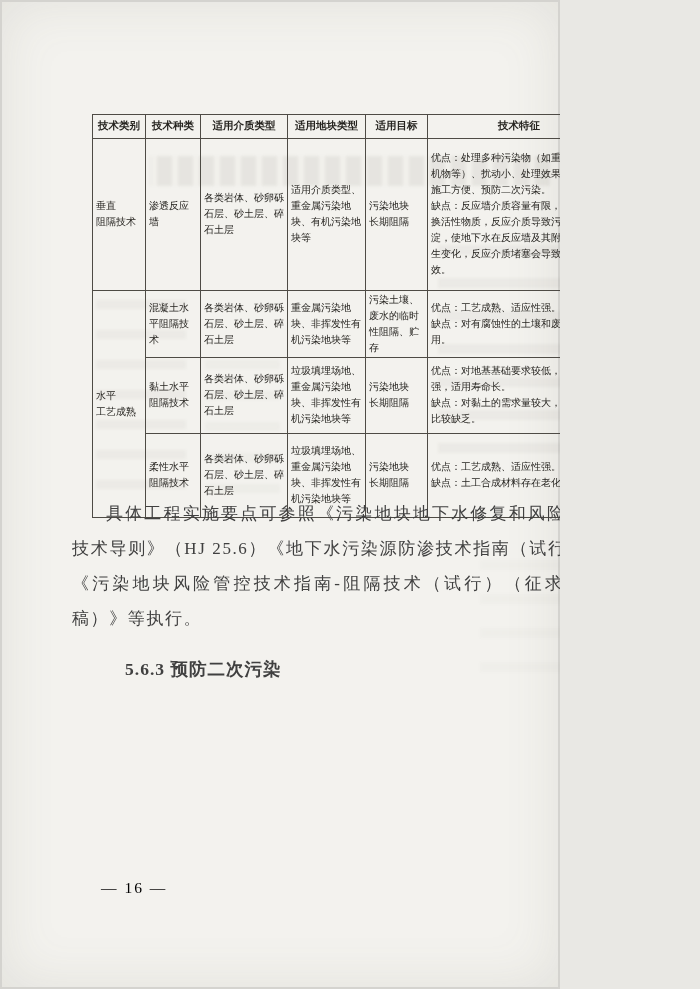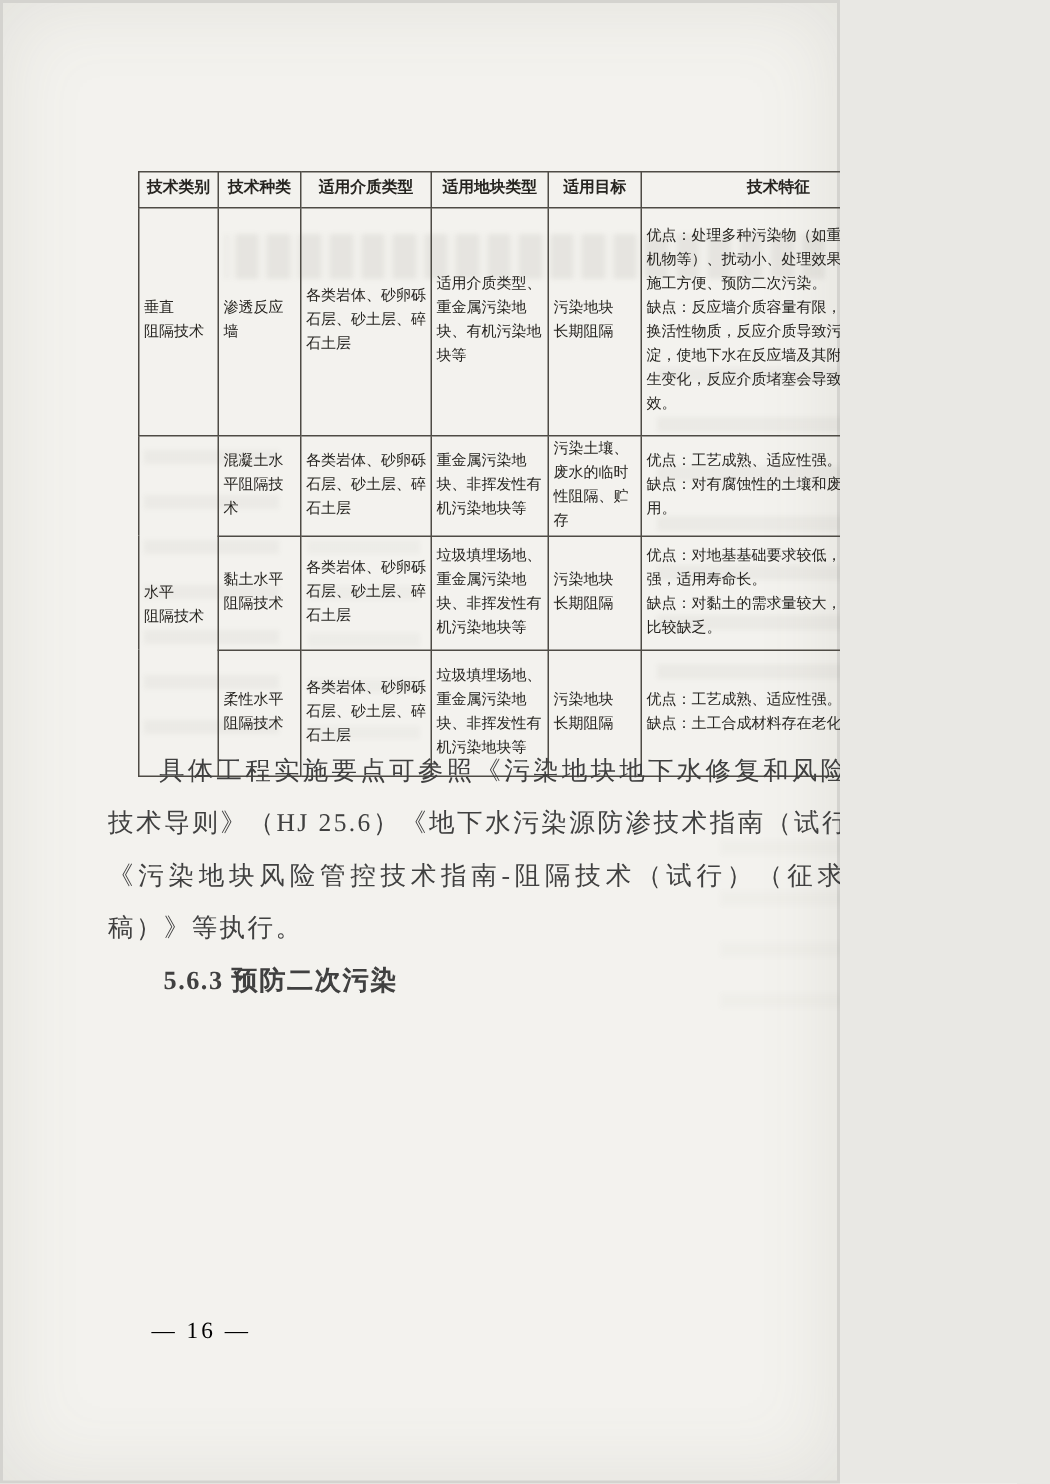--- a/index.html
+++ b/index.html
@@ -54,21 +54,21 @@
     line-height: 35px;
     letter-spacing: 1.6px;
     color: #404040;
   }
   .body-text p {
     margin: 0;
     text-indent: 2em;
     text-align: justify;
   }
   .section-heading {
-    margin: 0;
+    margin: 16px;
     padding-left: 37px;
     font-size: 17.5px;
     font-weight: bold;
     line-height: 35px;
     letter-spacing: 1px;
   }
   .page-number {
     position: absolute;
     left: 101px; top: 879px;
     font-size: 15.5px;
@@ -150,21 +150,21 @@
         <td class="cell-left">渗透反应墙</td>
         <td class="cell-left">各类岩体、砂卵砾石层、砂土层、碎石土层</td>
         <td class="cell-left">适用介质类型、重金属污染地块、有机污染地块等</td>
         <td class="cell-left">污染地块
 长期阻隔</td>
         <td class="cell-left">优点：处理多种污染物（如重金属、有机物等）、扰动小、处理效果好、安装施工方便、预防二次污染。
 缺点：反应墙介质容量有限，应定期更换活性物质，反应介质导致污染物沉淀，使地下水在反应墙及其附近流场发生变化，反应介质堵塞会导致反应墙失效。</td>
       </tr>
       <tr style="height:55px">
         <td class="cell-center" rowspan="3">水平
-阻隔技术</td>
+工艺成熟</td>
         <td class="cell-left">混凝土水平阻隔技术</td>
         <td class="cell-left">各类岩体、砂卵砾石层、砂土层、碎石土层</td>
         <td class="cell-left">重金属污染地块、非挥发性有机污染地块等</td>
         <td class="cell-left">污染土壤、废水的临时性阻隔、贮存</td>
         <td class="cell-left">优点：工艺成熟、适应性强。
 缺点：对有腐蚀性的土壤和废水不适用。</td>
       </tr>
       <tr style="height:76px">
         <td class="cell-left">黏土水平阻隔技术</td>
         <td class="cell-left">各类岩体、砂卵砾石层、砂土层、碎石土层</td>

